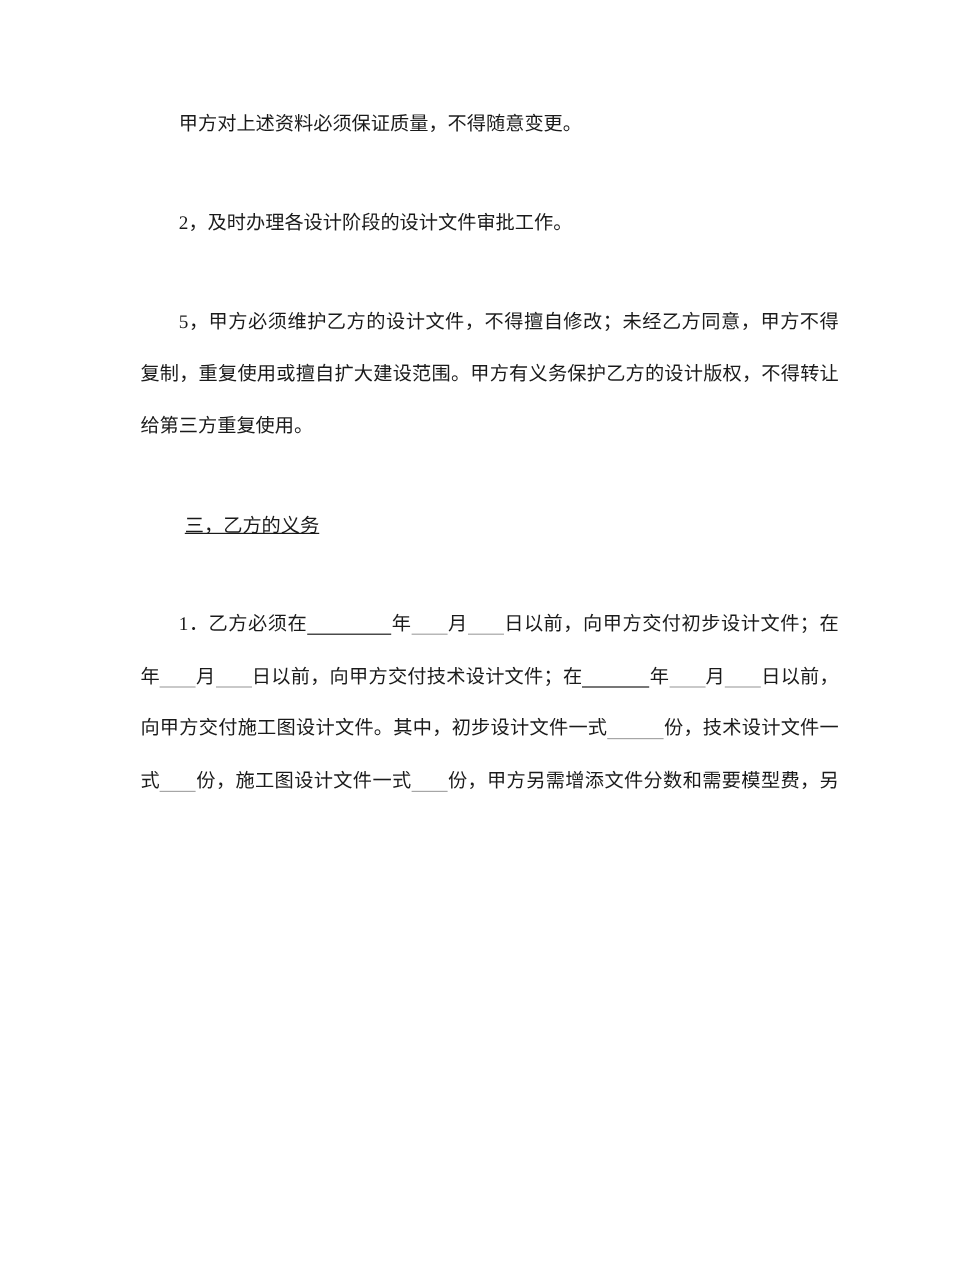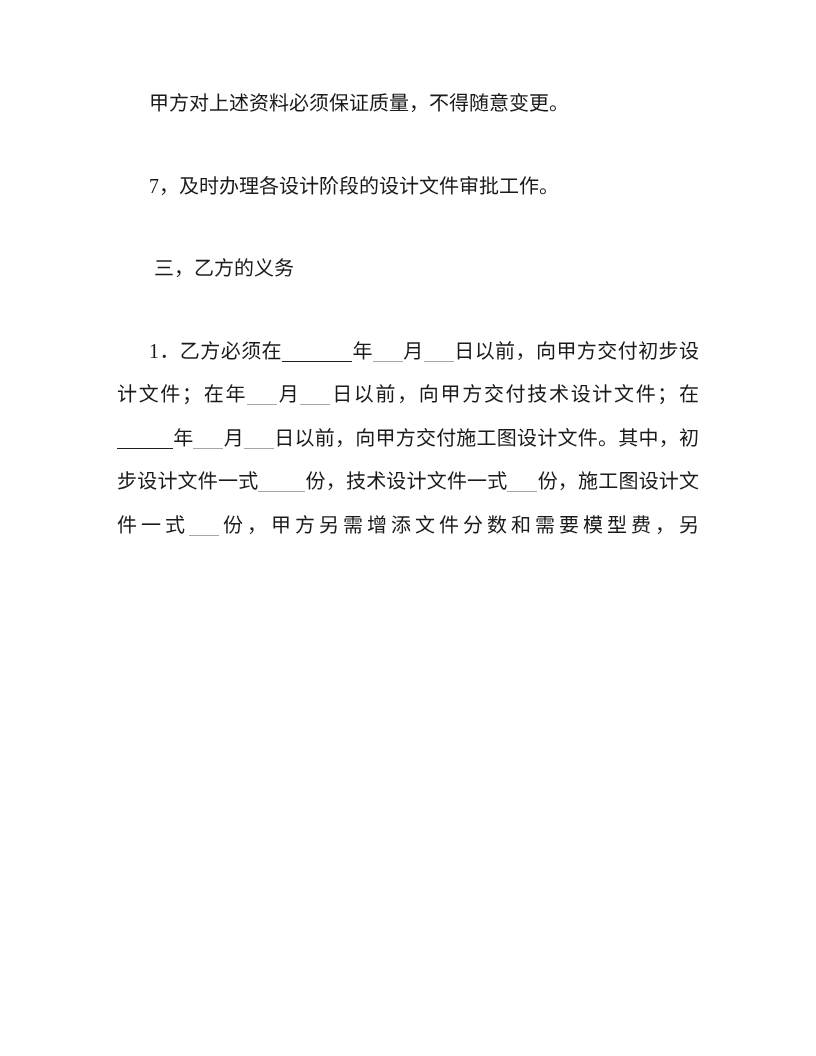--- a/index.html
+++ b/index.html
@@ -13,31 +13,32 @@
     overflow: hidden;
   }
   .page {
     box-sizing: border-box;
     width: 816px;
     height: 1056px;
     padding: 82px 117px 0 117px;
     background: var(--page-bg, #ffffff);
     color: var(--text-color, #1a1a1a);
     font-family: "Liberation Serif", "DejaVu Serif", serif;
-    font-size: 20px;
+    font-size: 16px;
   }
   .para {
     margin: 0 0 39px 0;
     line-height: 43.5px;
     text-align: justify;
     text-indent: 32px;
     word-break: break-all;
   }
   .para.heading {
     text-indent: 37px;
+    text-decoration: underline;
   }
   .para.justify-last {
     text-align-last: justify;
   }
   .blank {
     display: inline-block;
     height: 0;
     border-bottom: 1px solid var(--blank-dark, #1f1f1f);
     vertical-align: -4px;
   }
@@ -47,17 +48,18 @@
   .blank-sm { width: 30px; }
   .tone-dark  { border-bottom-color: var(--blank-dark, #1f1f1f); }
   .tone-light { border-bottom-color: var(--blank-light, #a6a6a6); }
 </style>
 </head>
 <body>
 
 <div class="page">
   <div id="doc">
       <p class="para"><span>甲方对上述资料必须保证质量，不得随意变更。</span></p>
-      <p class="para"><span>7，及时办理各设计阶段的设计文件审批工作。</span></p>
+      <p class="para"><span>2，及时办理各设计阶段的设计文件审批工作。</span></p>
+      <p class="para"><span>5，甲方必须维护乙方的设计文件，不得擅自修改；未经乙方同意，甲方不得复制，重复使用或擅自扩大建设范围。甲方有义务保护乙方的设计版权，不得转让给第三方重复使用。</span></p>
       <p class="para heading"><span>三，乙方的义务</span></p>
       <p class="para justify-last"><span>1．乙方必须在</span><span class="blank blank-xl tone-dark"></span><span>年</span><span class="blank blank-sm tone-light"></span><span>月</span><span class="blank blank-sm tone-light"></span><span>日以前，向甲方交付初步设计文件；在年</span><span class="blank blank-sm tone-light"></span><span>月</span><span class="blank blank-sm tone-light"></span><span>日以前，向甲方交付技术设计文件；在</span><span class="blank blank-lg tone-dark"></span><span>年</span><span class="blank blank-sm tone-light"></span><span>月</span><span class="blank blank-sm tone-light"></span><span>日以前，向甲方交付施工图设计文件。其中，初步设计文件一式</span><span class="blank blank-md tone-light"></span><span>份，技术设计文件一式</span><span class="blank blank-sm tone-light"></span><span>份，施工图设计文件一式</span><span class="blank blank-sm tone-light"></span><span>份，甲方另需增添文件分数和需要模型费，另</span></p>
     </div>
 </div>
 
 </body></html>

